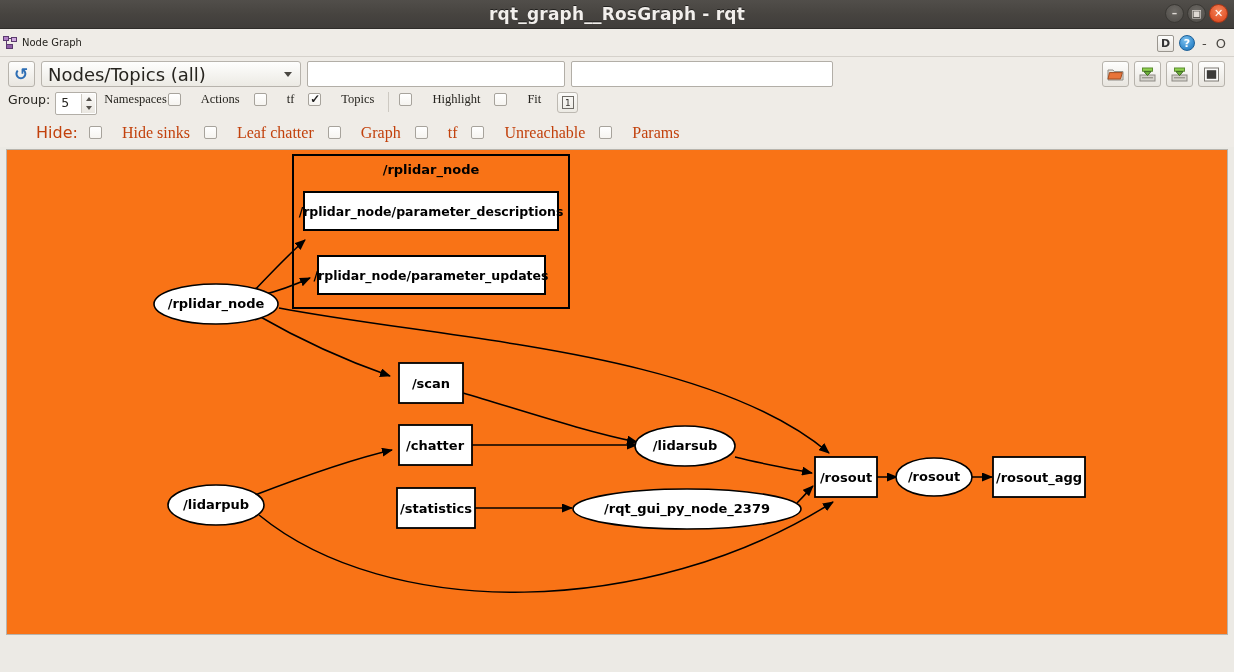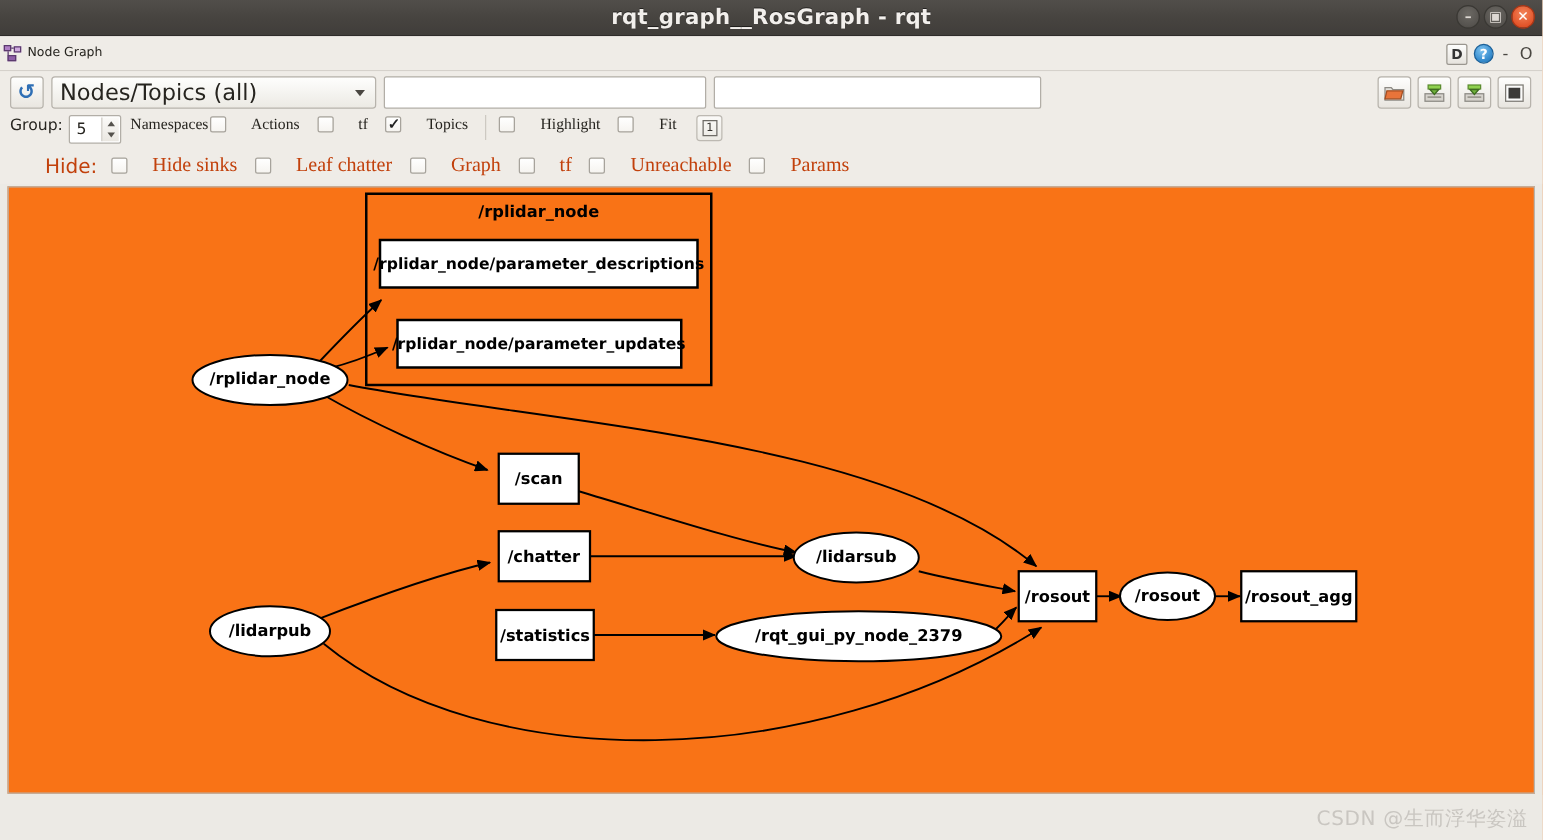--- a/index.html
+++ b/index.html
@@ -483,15 +483,14 @@
 
         <g>
           <rect x="986" y="307" width="92" height="40" fill="#fff" stroke="#000" stroke-width="1.8"></rect>
           <text class="gn-text" x="1032" y="328">/rosout_agg</text>
         </g>
       </g>
     </svg>
   </div>
 
   <div class="statusbar"></div>
-  <div class="watermark">CSDN @生而浮华姿溢</div>
 
 </div>
 
 </body></html>

